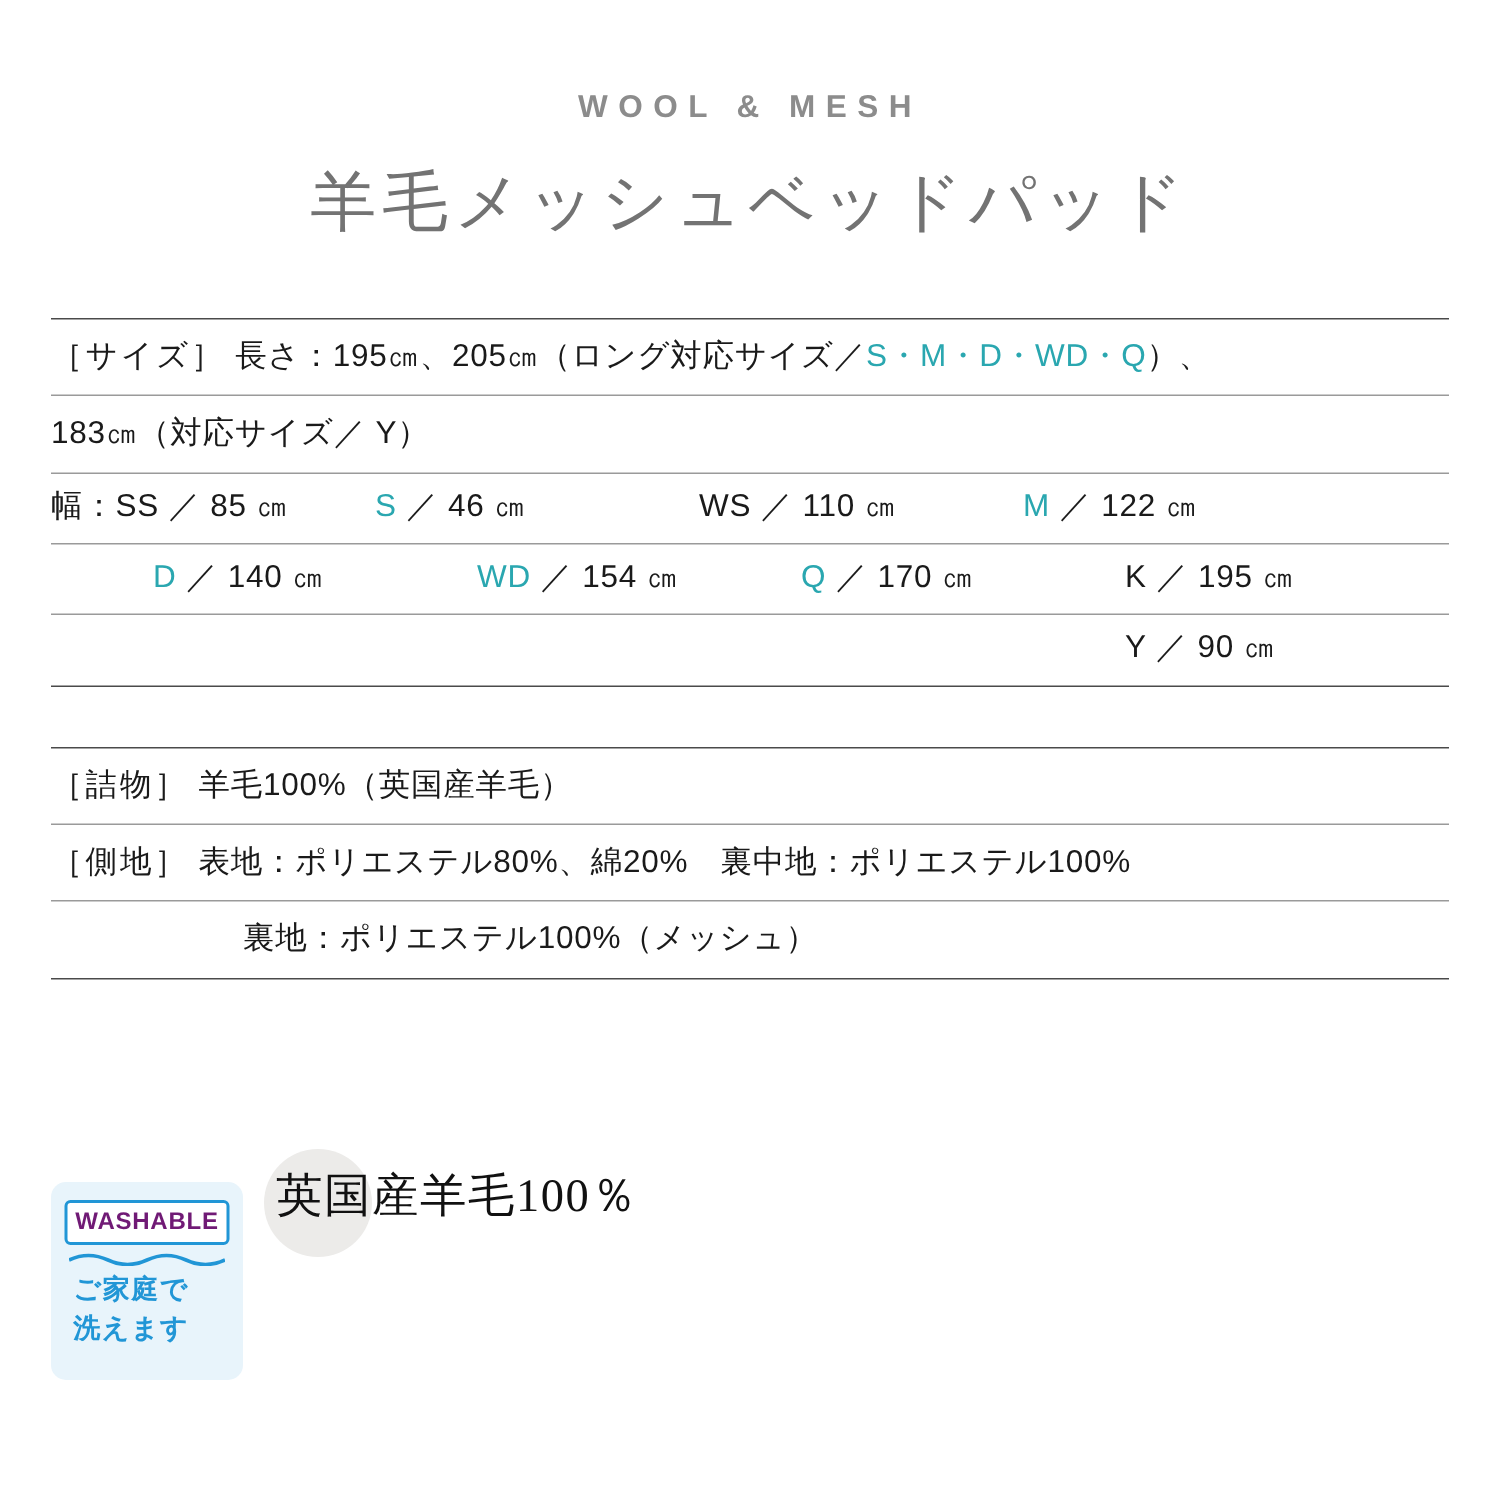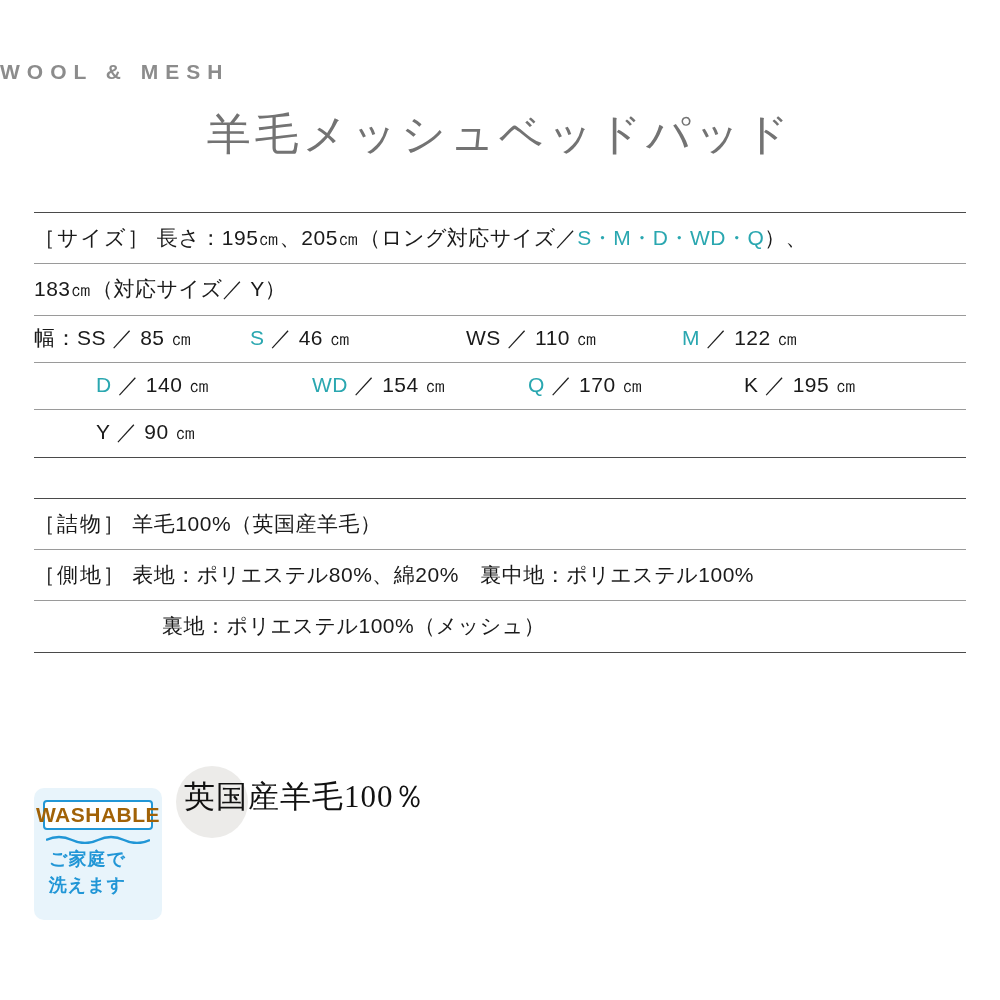--- a/index.html
+++ b/index.html
@@ -63,20 +63,21 @@
     color: #6b4f0d;
     letter-spacing: -0.4px;
   }
 
   
   .kicker {
     position: absolute;
     top: 60px;
     left: 0;
     width: 1000px;
+    text-align: center;
     font-size: 21px;
     letter-spacing: 7px;
     color: #8c8c8c;
     font-weight: bold;
   }
   .title {
     position: absolute;
     top: 105px;
     left: 0;
     width: 1000px;
@@ -116,21 +117,21 @@
   .widths {
     display: flex;
     font-size: 21px;
     letter-spacing: 0.5px;
   }
   .widths .cell {
     width: 216px;
     white-space: nowrap;
   }
   .widths .cell.first { width: 216px; }
-  .indent { padding-left: 62px; }
+  .indent { padding-left: 62px; justify-content: flex-end; }
 
   .gap-row {
     height: 40px;
   }
 
   
   .bottom {
     position: absolute;
     top: 772px;
     left: 34px;
@@ -155,22 +156,22 @@
     height: 30px;
     border: 2px solid #2196d6;
     border-radius: 4px;
     background: #ffffff;
     display: flex;
     align-items: center;
     justify-content: center;
     box-sizing: border-box;
   }
   .washable-top span {
-    color: #a16207;
-    font-size: 21px;
+    color: #701a75;
+    font-size: 16px;
     font-weight: bold;
     letter-spacing: 0.5px;
   }
   .wave {
     position: absolute;
     top: 46px;
     left: 12px;
     width: 104px;
     height: 10px;
   }

